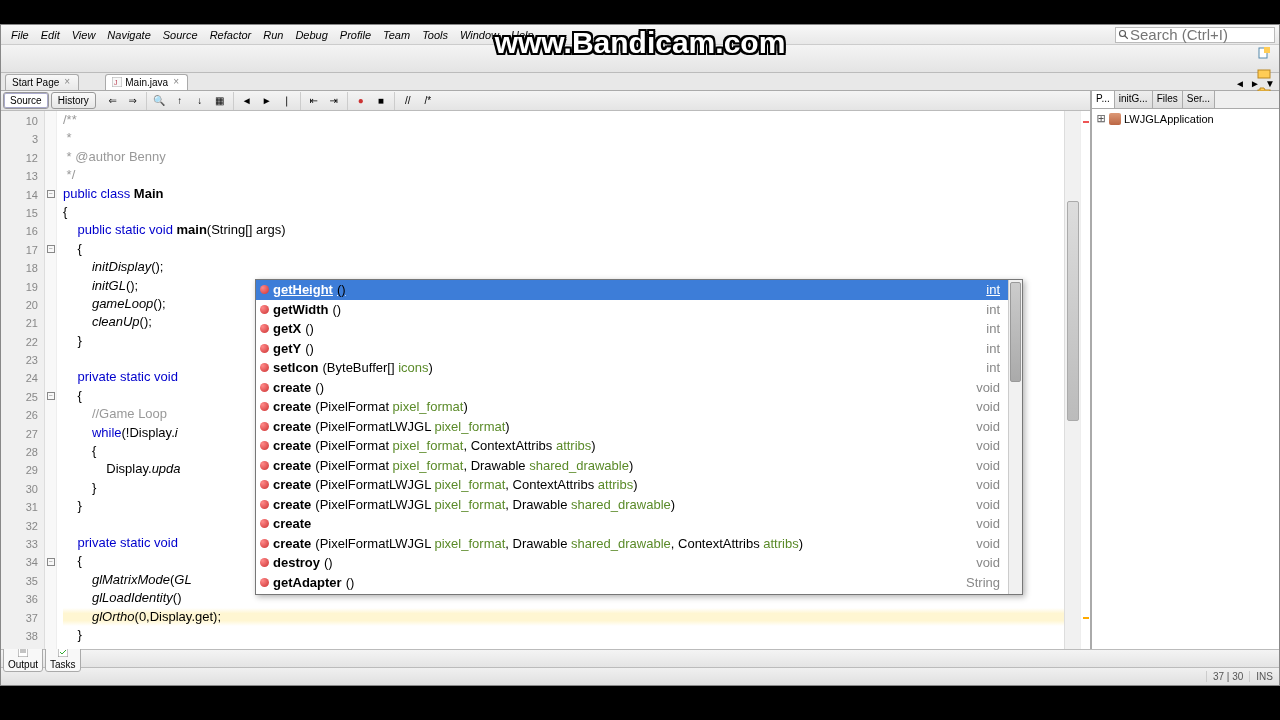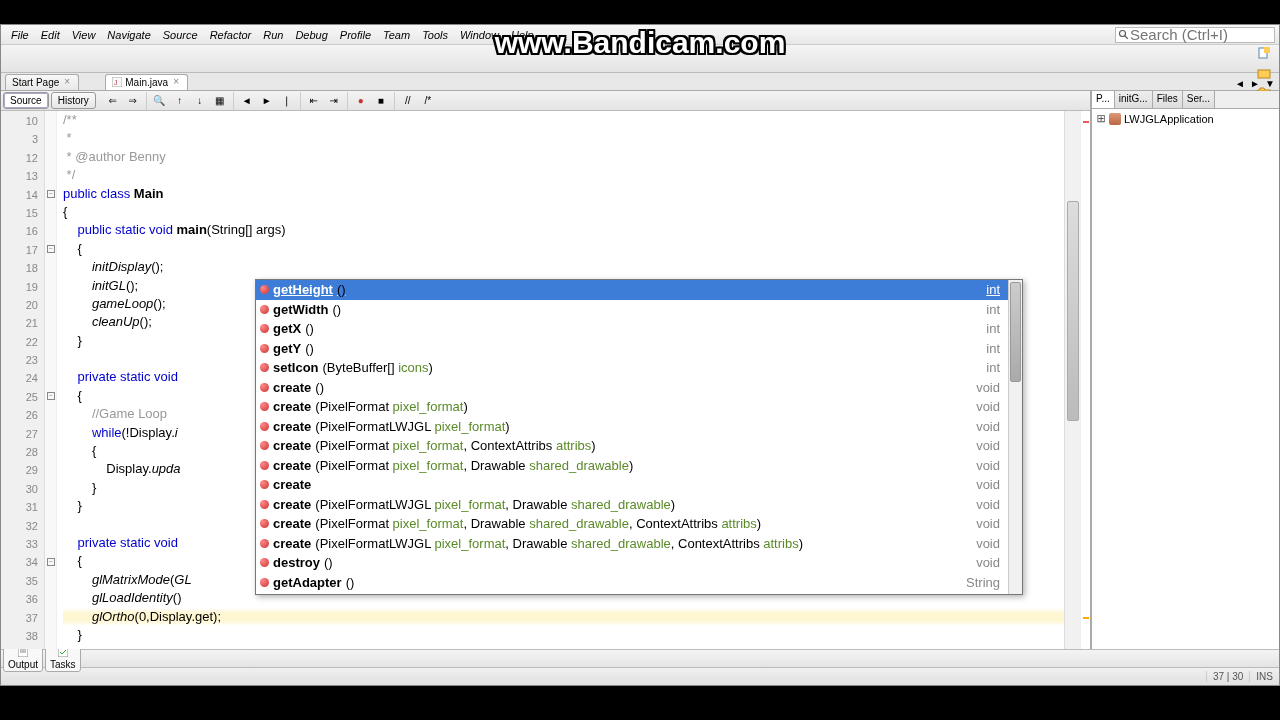--- a/index.html
+++ b/index.html
@@ -391,32 +391,32 @@
               </div>
               <div class="ac-row">
                 <span class="ac-ball"></span>
                 <span class="ac-name">create</span>
                 <span class="ac-sig">(PixelFormat <span class="param-name">pixel_format</span>, Drawable <span class="param-name">shared_drawable</span>)</span>
                 <span class="ac-ret">void</span>
               </div>
               <div class="ac-row">
                 <span class="ac-ball"></span>
                 <span class="ac-name">create</span>
+                <span class="ac-sig">(PixelFormatLWJGL <span class="param-name">pixel_format</span>, ContextAttribs <span class="param-name">attribs</span>)</span>
                 <span class="ac-ret">void</span>
               </div>
               <div class="ac-row">
                 <span class="ac-ball"></span>
                 <span class="ac-name">create</span>
                 <span class="ac-sig">(PixelFormatLWJGL <span class="param-name">pixel_format</span>, Drawable <span class="param-name">shared_drawable</span>)</span>
                 <span class="ac-ret">void</span>
               </div>
               <div class="ac-row">
                 <span class="ac-ball"></span>
                 <span class="ac-name">create</span>
-                <span class="ac-sig">(PixelFormat <span class="param-name">pixel_format</span>, Drawable <span class="param-name">shared_drawable</span>, ContextAttribs <span class="param-name">attribs</span>)</span>
                 <span class="ac-ret">void</span>
               </div>
               <div class="ac-row">
                 <span class="ac-ball"></span>
                 <span class="ac-name">create</span>
                 <span class="ac-sig">(PixelFormatLWJGL <span class="param-name">pixel_format</span>, Drawable <span class="param-name">shared_drawable</span>, ContextAttribs <span class="param-name">attribs</span>)</span>
                 <span class="ac-ret">void</span>
               </div>
               <div class="ac-row">
                 <span class="ac-ball"></span>

